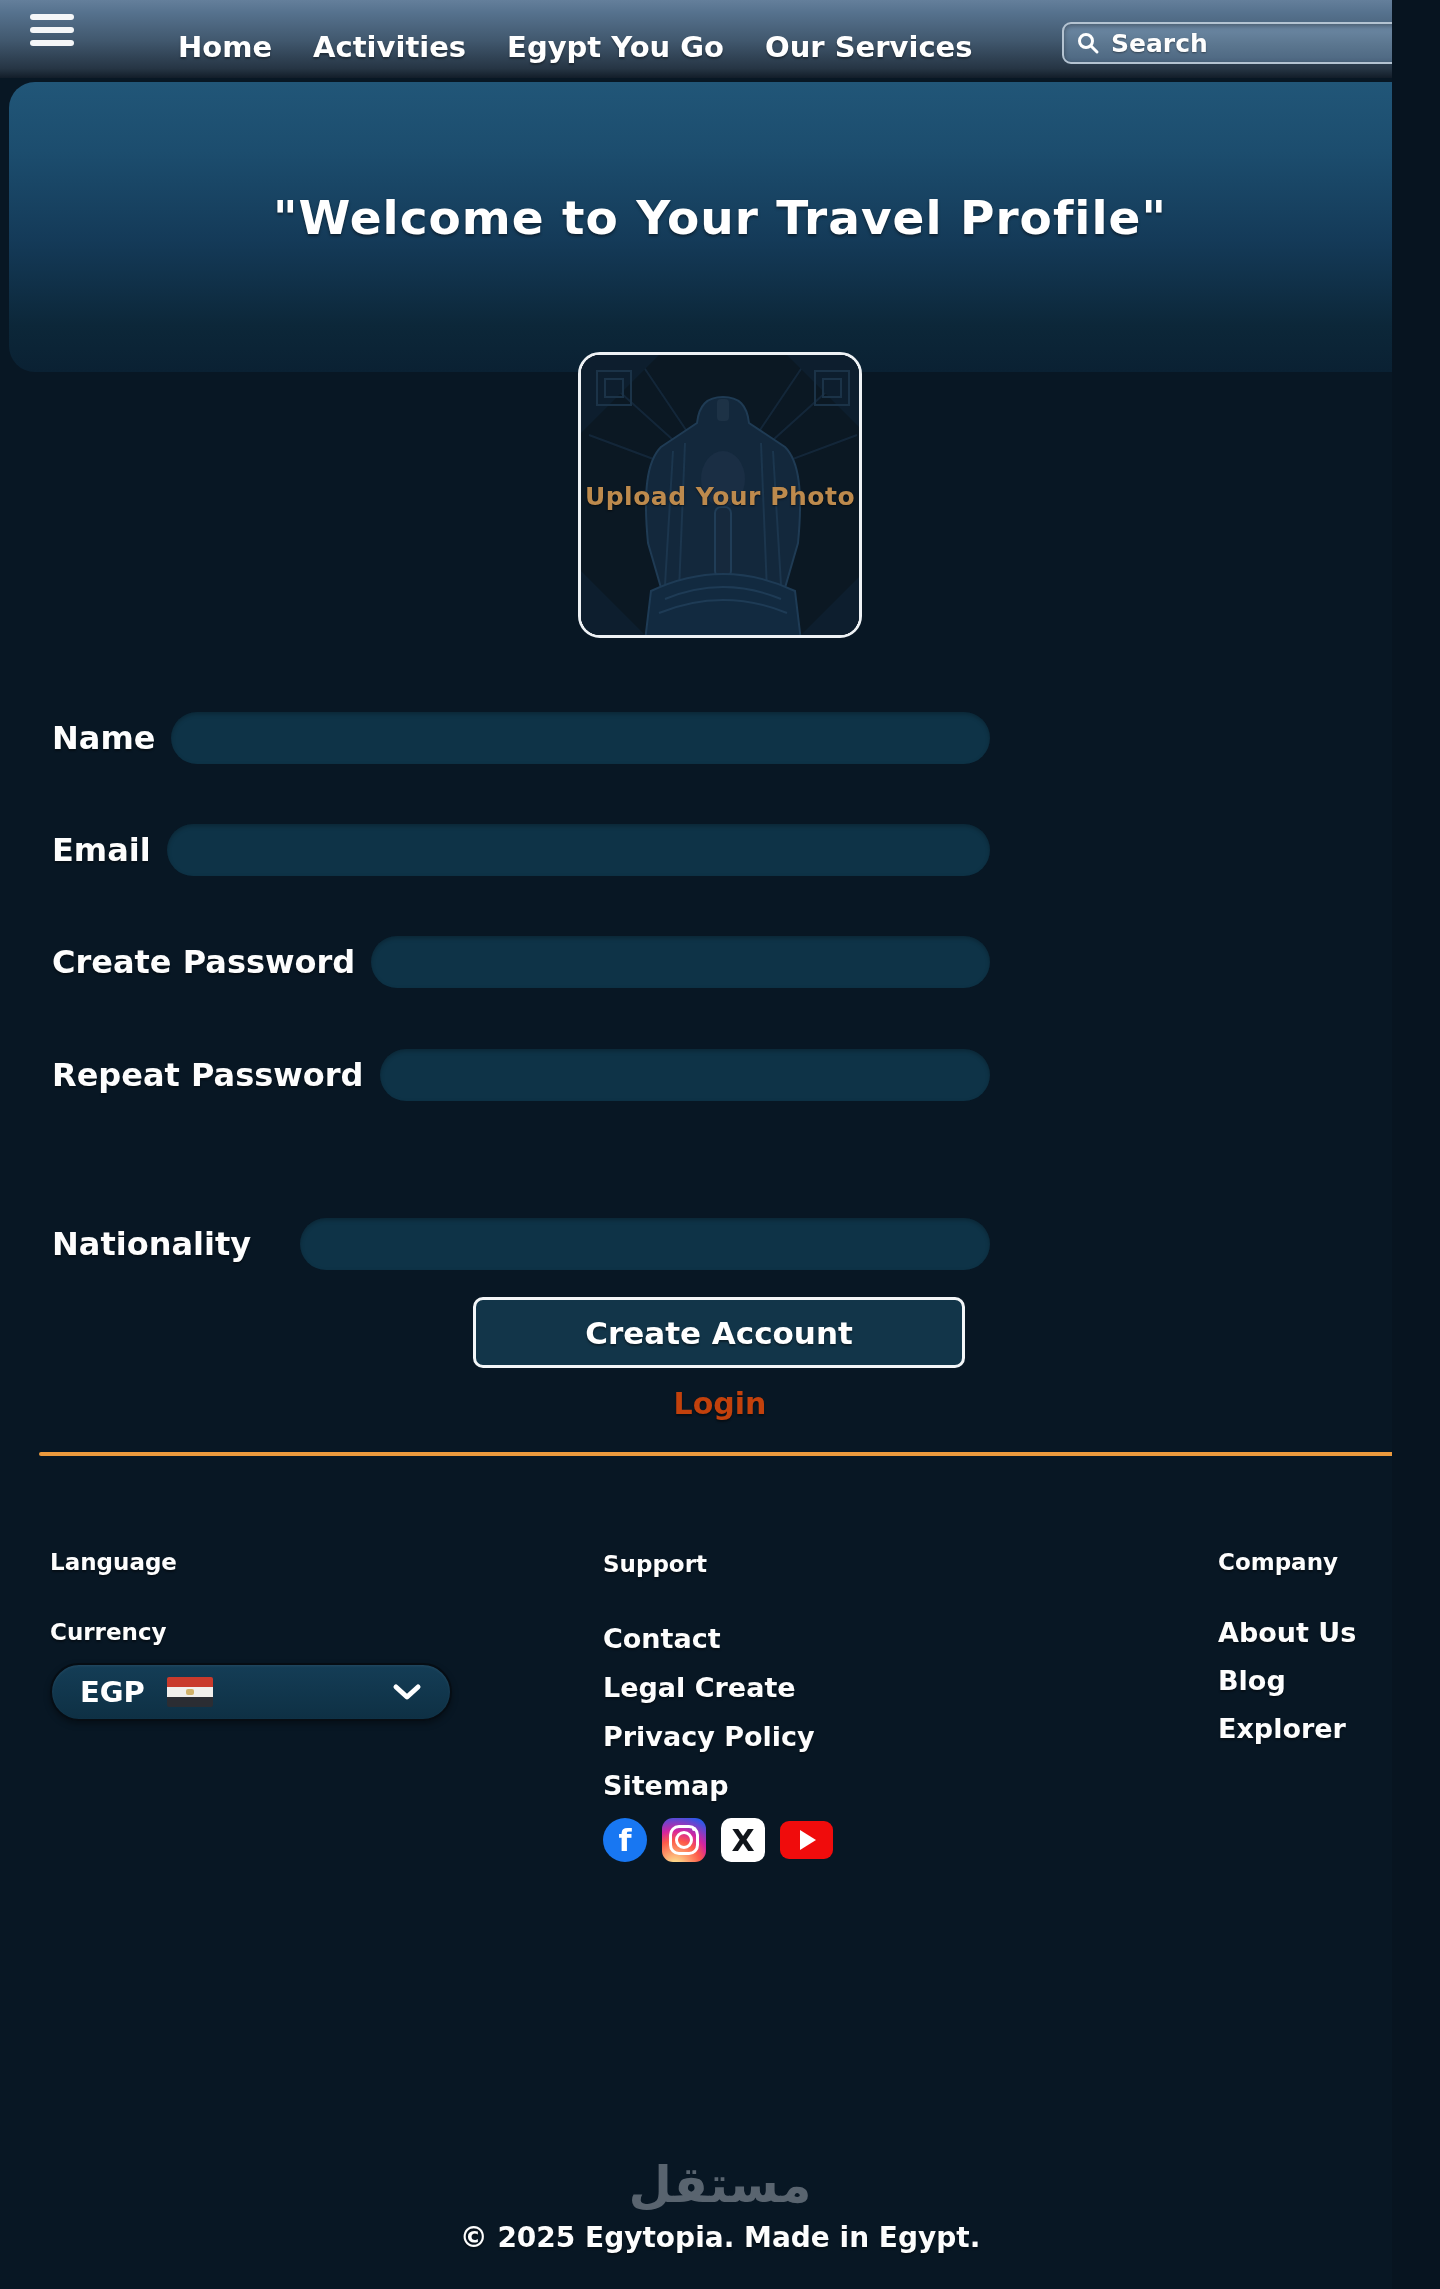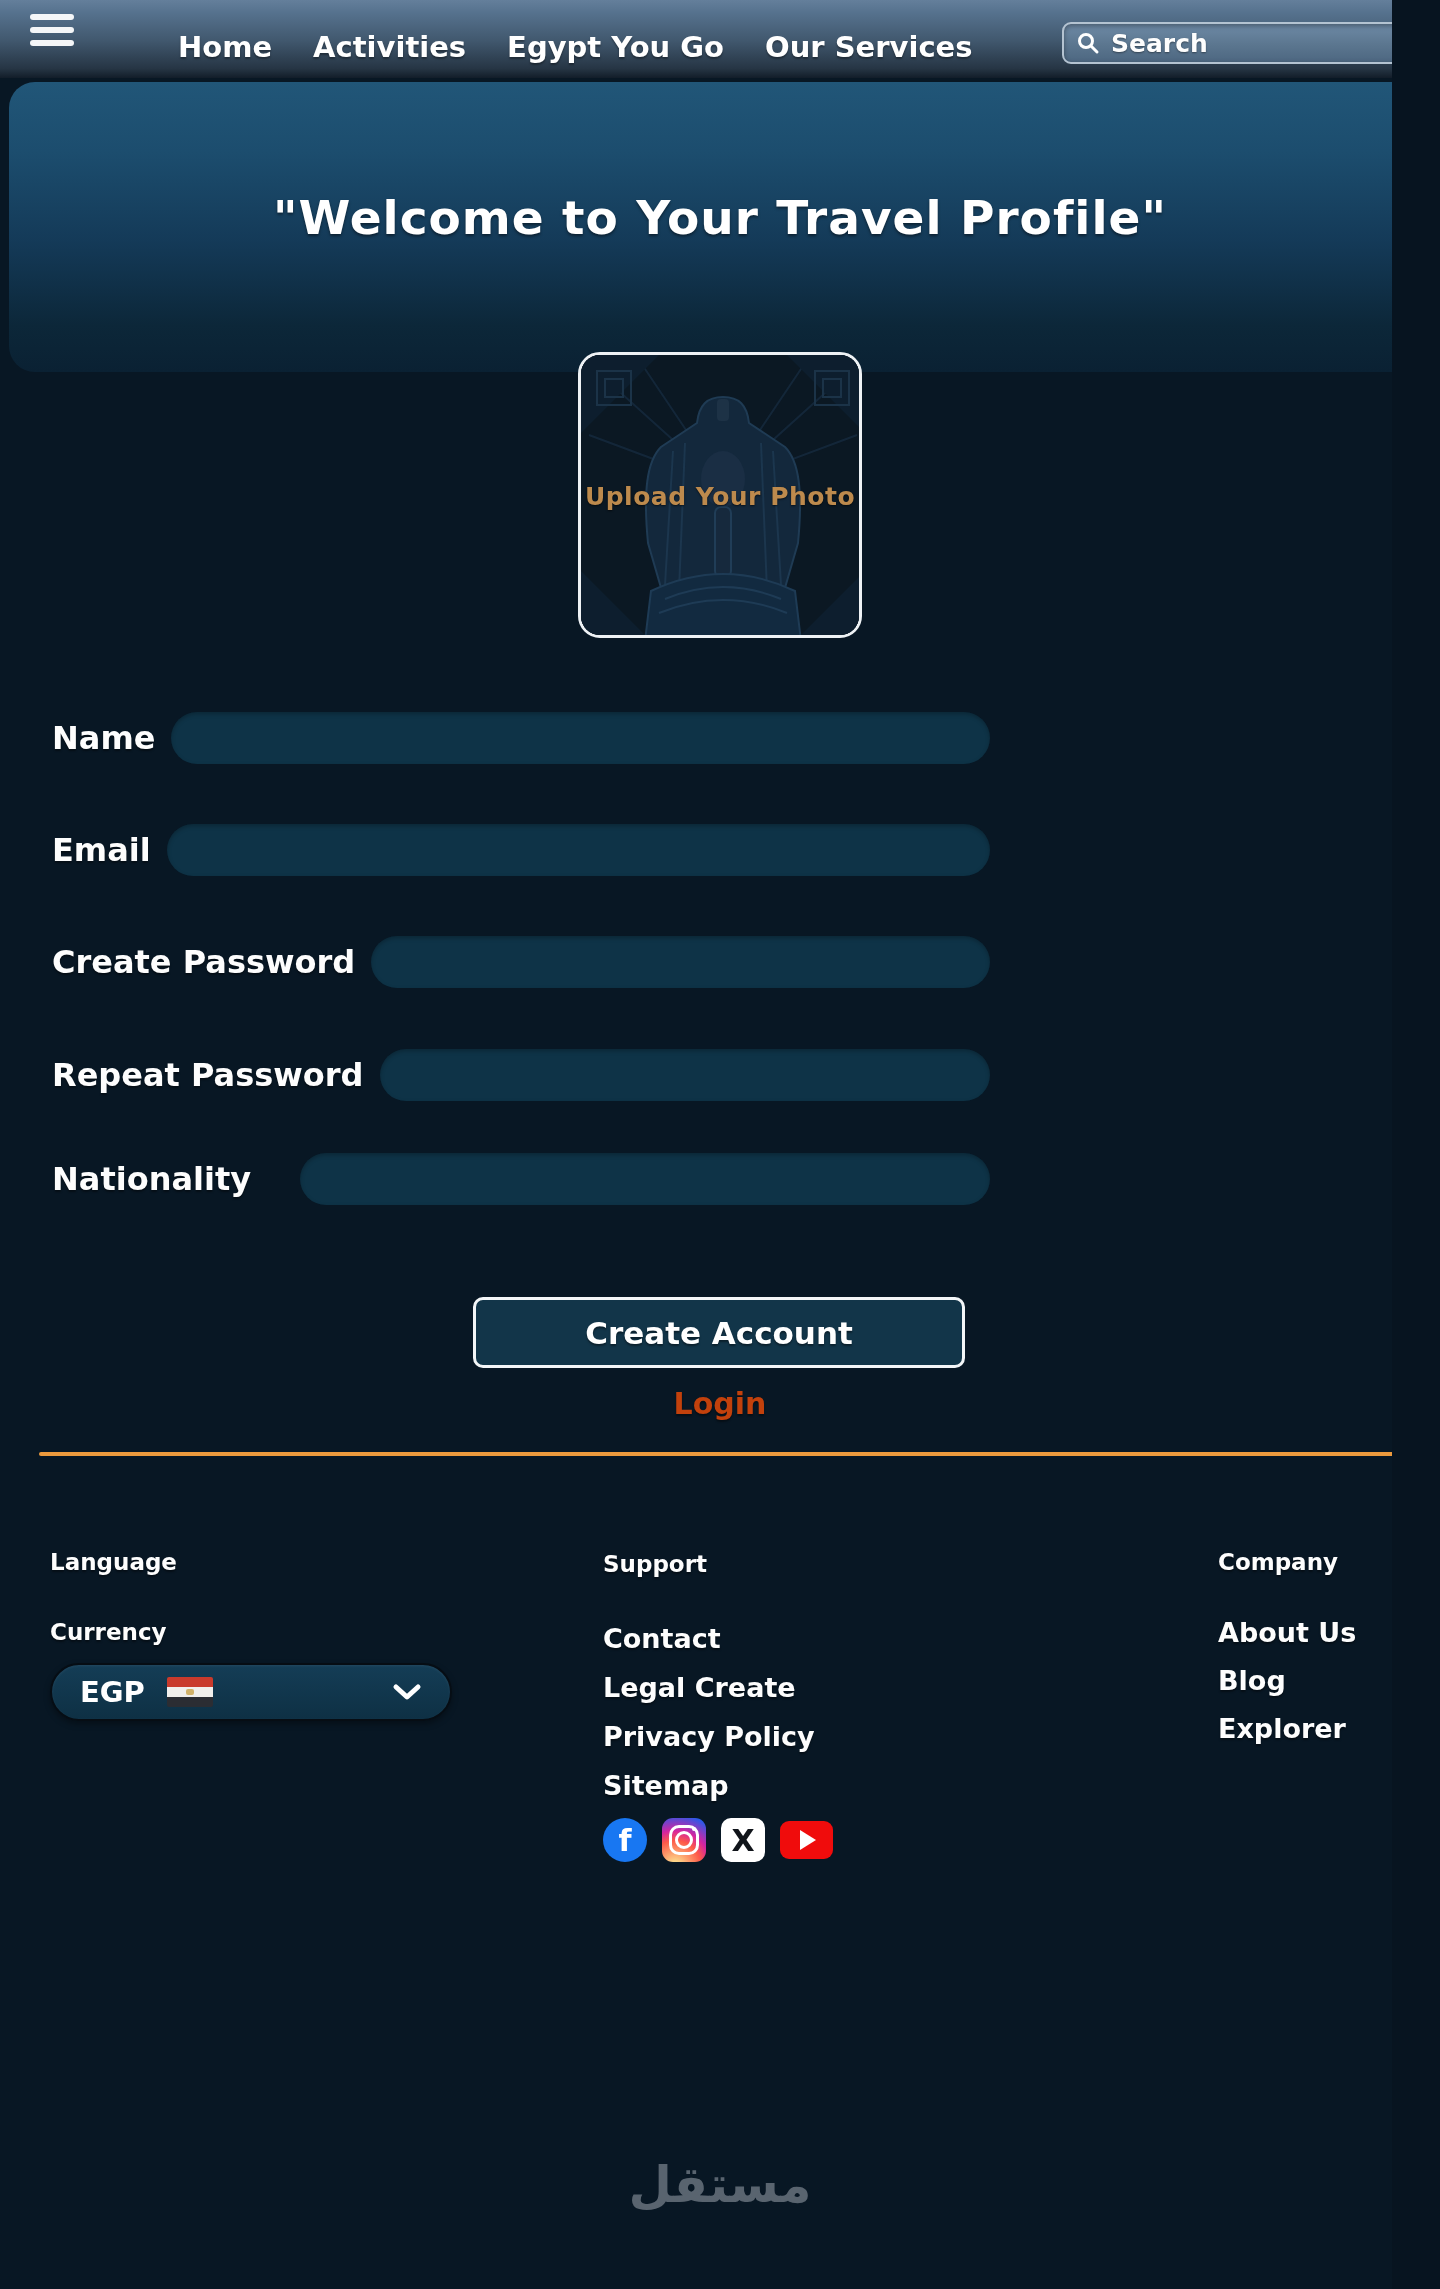--- a/index.html
+++ b/index.html
@@ -52,21 +52,21 @@
     position:absolute; left:0; top:127px; width:100%; text-align:center;
     font-size:25px; font-weight:700; color:#bd8a4d; letter-spacing:.5px;
     text-shadow:0 1px 2px rgba(0,0,0,.6);
   }
   
   .form-row { position:absolute; left:52px; width:938px; height:52px; display:flex; align-items:center; }
   .row-name        { top:712px; }
   .row-email       { top:824px; }
   .row-create-pass { top:936px; }
   .row-repeat-pass { top:1049px; }
-  .row-nationality { top:1153px;gap:33px; }
+  .row-nationality { top:1218px;gap:33px; }
   .form-label { font-size:32px; font-weight:700; color:#fdfdfd; margin-right:16px; white-space:nowrap;
                 text-shadow:0 2px 2px rgba(0,0,0,.4); }
   .form-input {
     flex:1; height:52px; border-radius:26px; border:none; outline:none;
     background:#0e3347; box-shadow:inset 0 2px 4px rgba(0,0,0,.25);
     color:#fff; font-size:26px; padding:0 24px; font-family:"DejaVu Sans",sans-serif;
   }
   .create-btn {
     position:absolute; left:473px; top:1297px; width:492px; height:71px;
     border-radius:10px; border:3px solid #f3f6f8; background:#123549;
@@ -265,15 +265,16 @@
     <div class="foot-heading">Company</div>
     <div class="company-links">
       <a class="foot-link">About Us</a>
       <a class="foot-link">Blog</a>
       <a class="foot-link">Explorer</a>
     </div>
   </div>
 
   <div class="bottom-block">
     <div class="wm-ar">مستقل</div>
+    <div class="copyright">© 2025 Egytopia. Made in Egypt.</div>
   </div>
 
 </div>
 
 </body></html>

